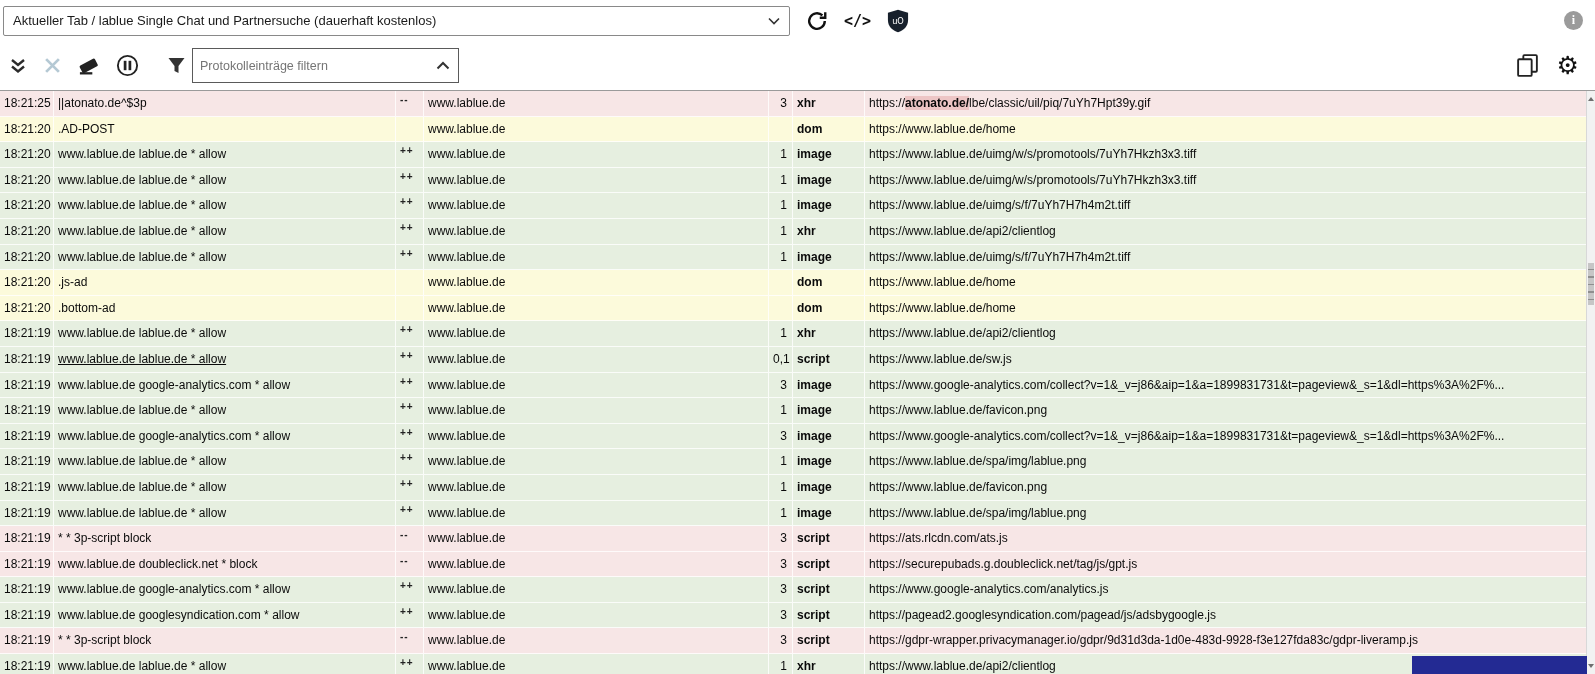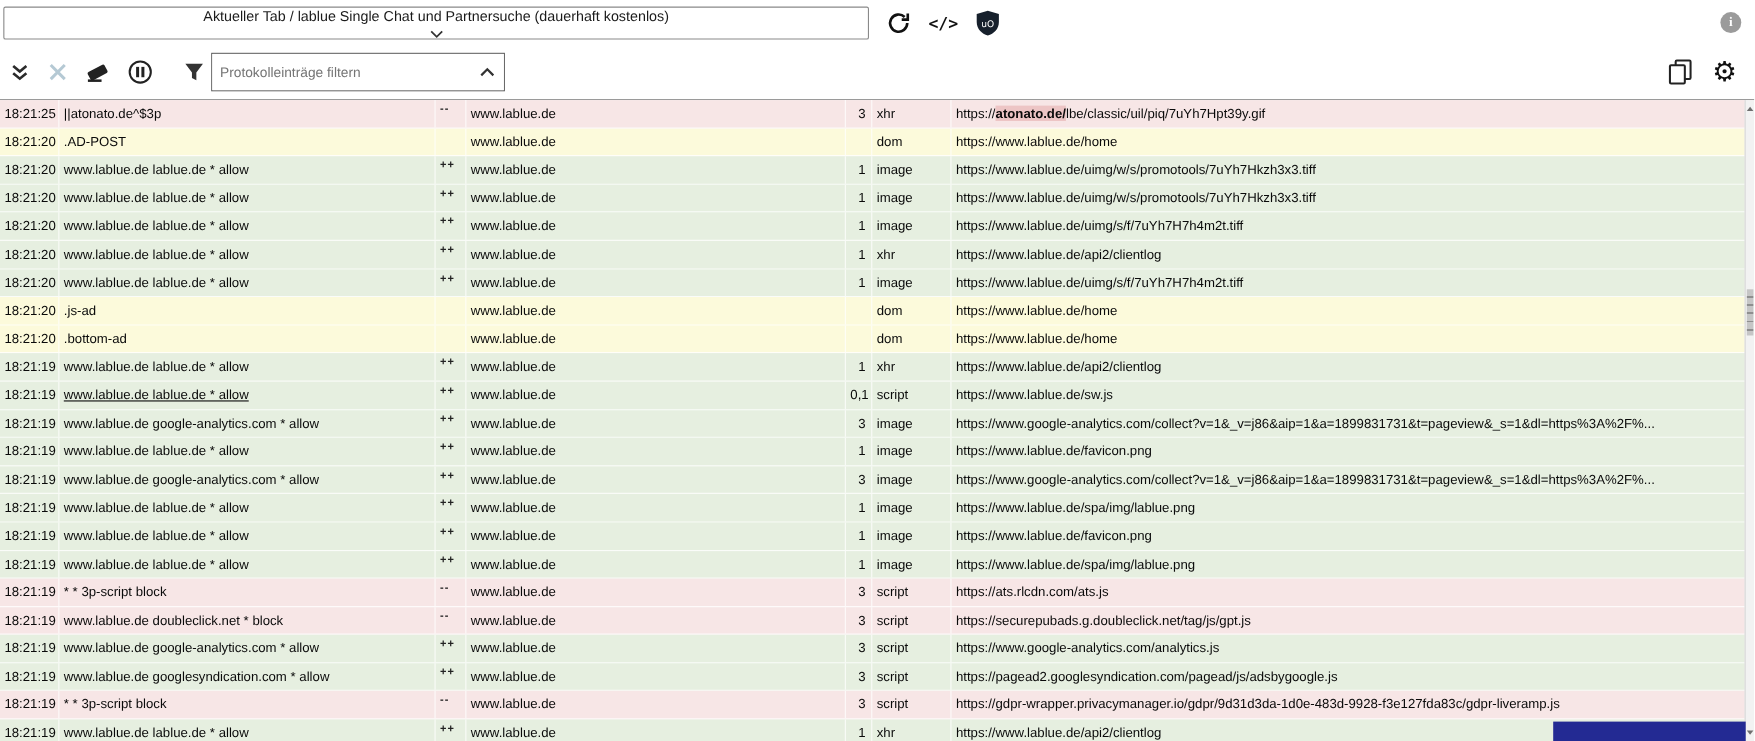--- a/index.html
+++ b/index.html
@@ -3,21 +3,21 @@
 <meta charset="utf-8">
 <style>
   * { box-sizing: border-box; }
   body { margin:0; background:#fff; font-family:"Liberation Sans","DejaVu Sans",sans-serif; }
   .app { position:relative; width:1595px; height:674px; overflow:hidden; background:#fff; }
 
   
   .topbar { display:flex; align-items:center; height:41px; padding-left:3px; }
   .tab-select { width:787px; height:30px; border:1px solid #898989; border-radius:2px;
     display:flex; align-items:center; justify-content:space-between; padding:0 9px;
-    font-size:13px; color:#1a1a1a; background:#fff; cursor:default;flex-direction:column; }
+    font-size:13px; color:#1a1a1a; background:#fff; cursor:default; }
   .icon-btn { background:none; border:none; padding:0; margin:0; cursor:pointer;
     display:flex; align-items:center; justify-content:center; }
   .topbar .icon-btn { margin-left:16px; }
   .code-glyph { font-family:"DejaVu Sans Mono","Liberation Mono",monospace; font-weight:bold;
     font-size:15px; color:#111; }
   .info-circle { margin-left:auto; margin-right:12px; width:19px; height:19px; border-radius:50%;
     background:#9b9b9b; color:#fff; font-size:12px; font-weight:bold; display:flex;
     align-items:center; justify-content:center; font-family:"Liberation Serif",serif; cursor:default; }
 
   
@@ -42,21 +42,21 @@
     font-size:12px; line-height:24.4px; color:#0a0a0a; cursor:pointer; }
   .blocked { background:var(--blocked-bg,#f7e6e6); }
   .dom     { background:var(--dom-bg,#fcfadb); }
   .allow   { background:var(--allow-bg,#e6efe0); }
   .cell { padding:0 4px; white-space:nowrap; overflow:hidden; border-right:1px solid rgba(255,255,255,.8); }
   .c-time   { width:54px; }
   .c-filter { width:342px; }
   .c-marker { width:28px; font-size:10px; line-height:11px; padding-top:3px; font-weight:700; letter-spacing:1px; color:#222; }
   .c-domain { width:345px; text-align:left; }
   .c-count  { width:24px; text-align:right; padding-right:5px; }
-  .c-type   { width:72px; }
+  .c-type   { width:72px;font-weight:bold; }
   .c-url    { flex:1; border-right:none; }
   .u { text-decoration:underline; }
   .url-hl { font-weight:bold; background:var(--url-highlight-bg,#edc5c5); }
 
   
   .vscroll { position:absolute; top:0; right:0; bottom:0; width:9px; background:#f2f2f2; border-left:1px solid #d8d8d8; }
   .vs-up, .vs-down { position:absolute; left:0; right:0; height:12px; display:flex; align-items:center; justify-content:center; cursor:pointer; }
   .vs-up { top:2px; } .vs-down { bottom:2px; }
   .tri-up { width:0; height:0; border-left:3px solid transparent; border-right:3px solid transparent; border-bottom:4px solid #6e6e6e; }
   .tri-down { width:0; height:0; border-left:3px solid transparent; border-right:3px solid transparent; border-top:4px solid #6e6e6e; }

